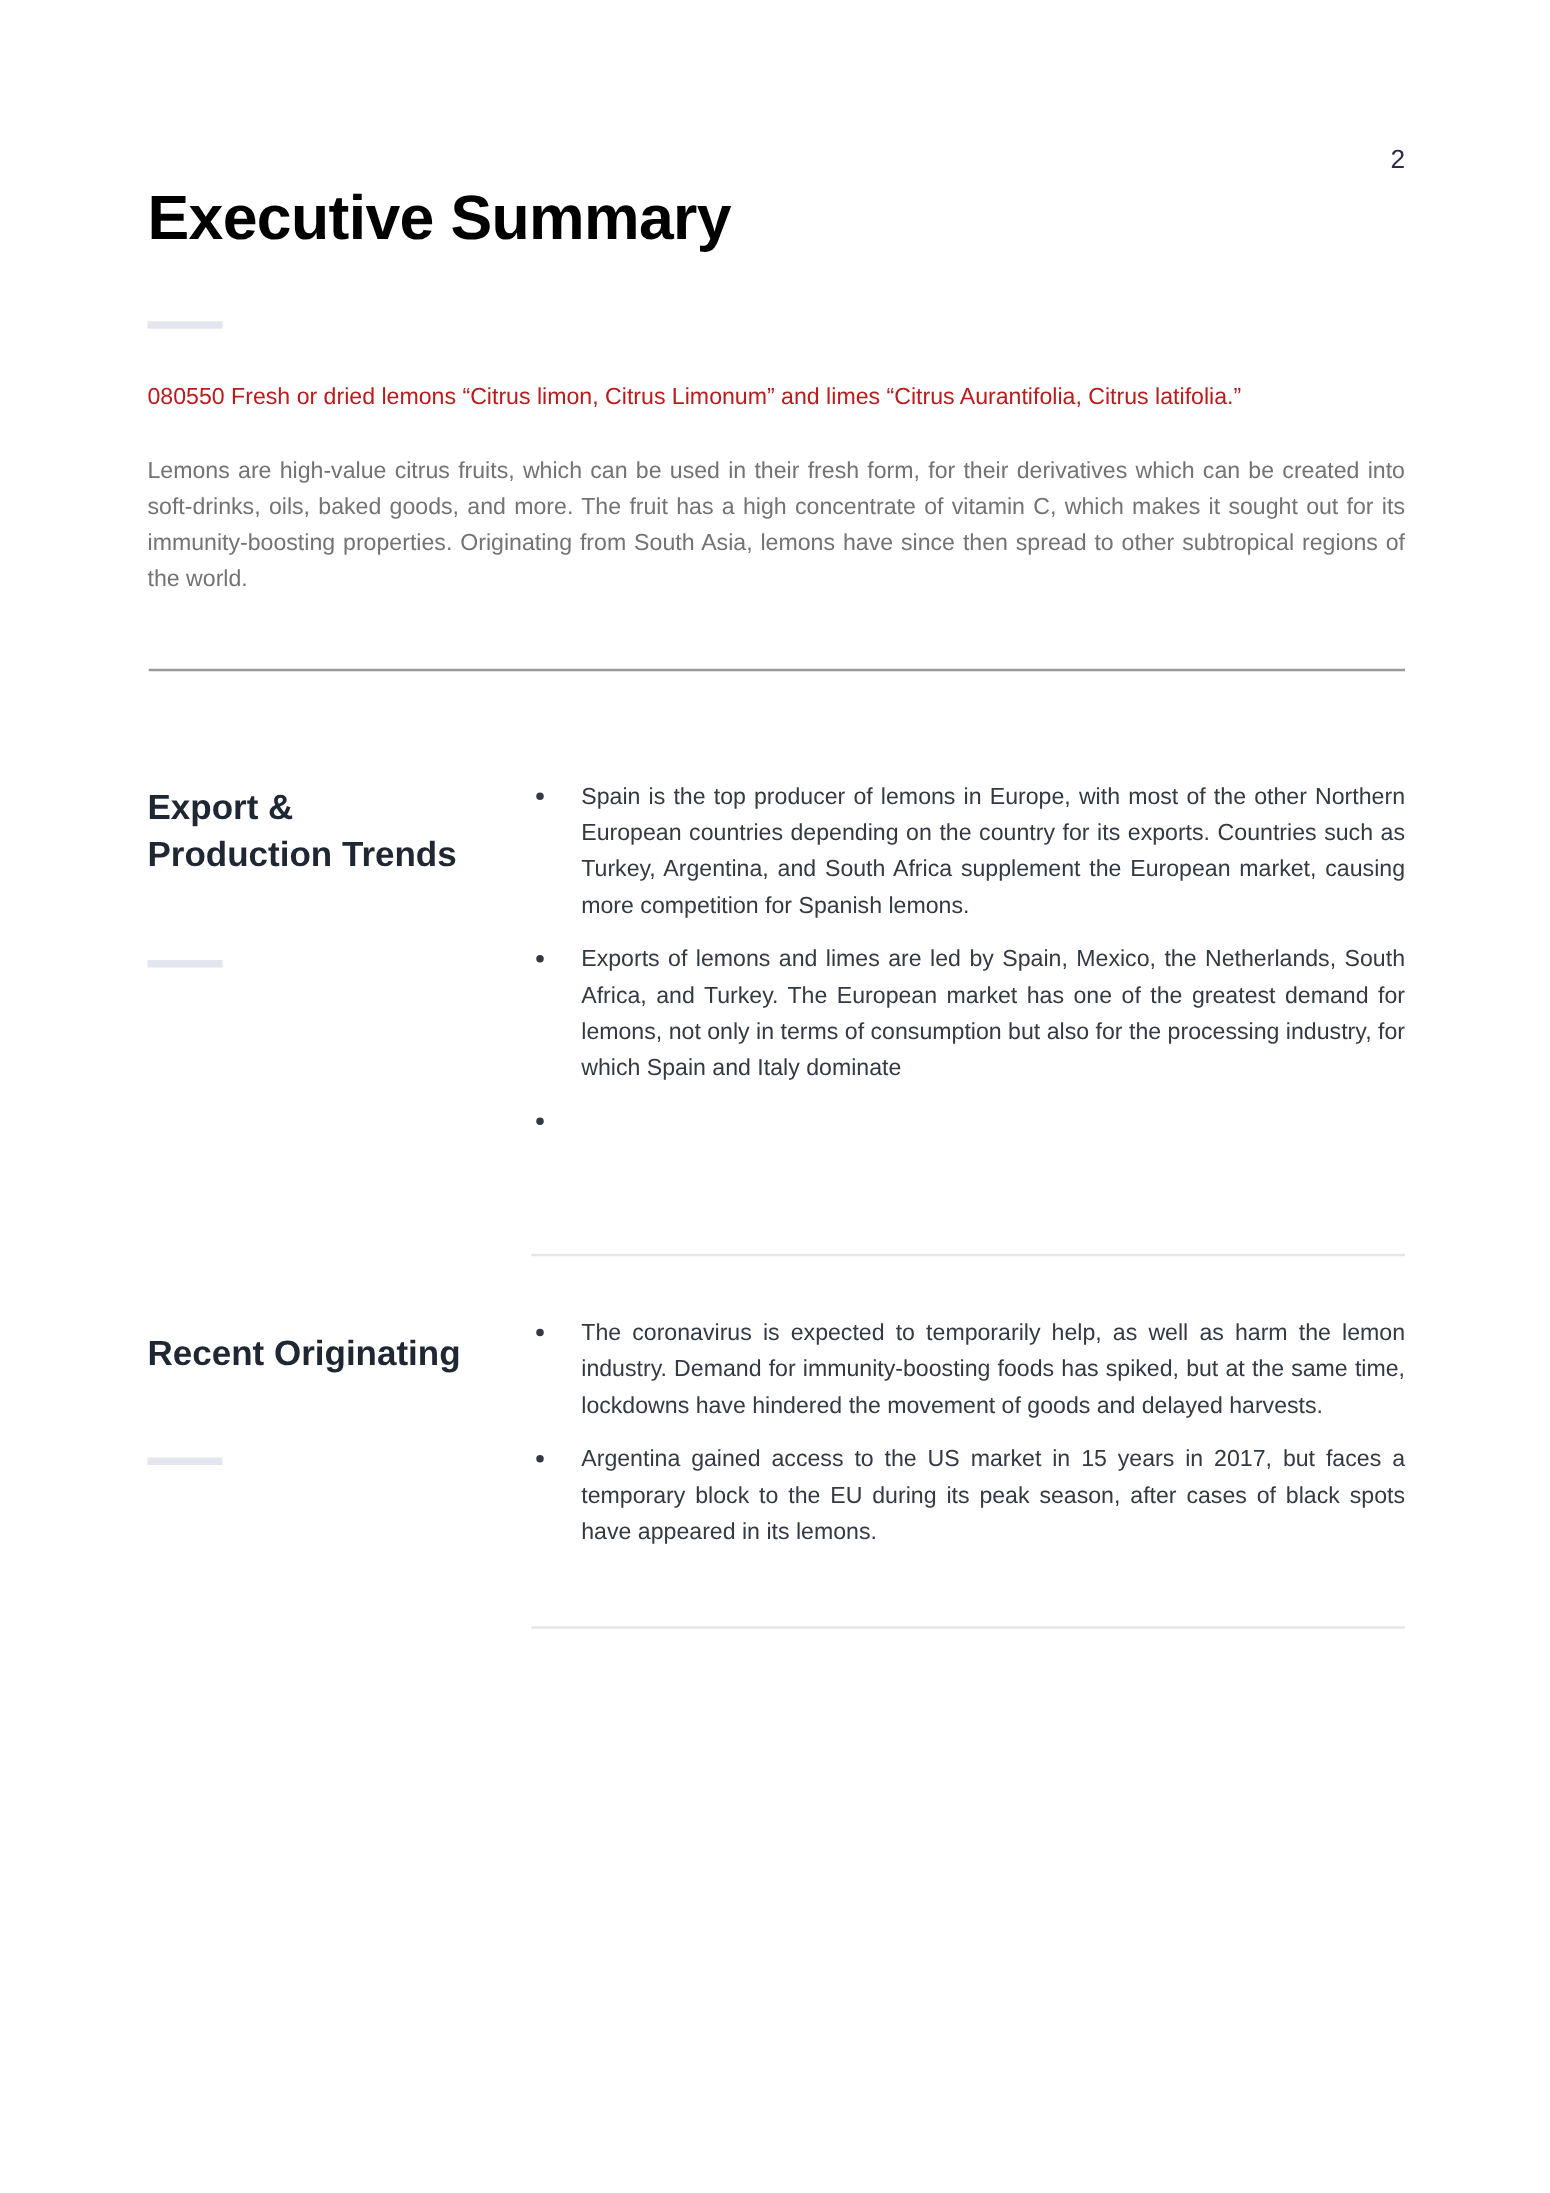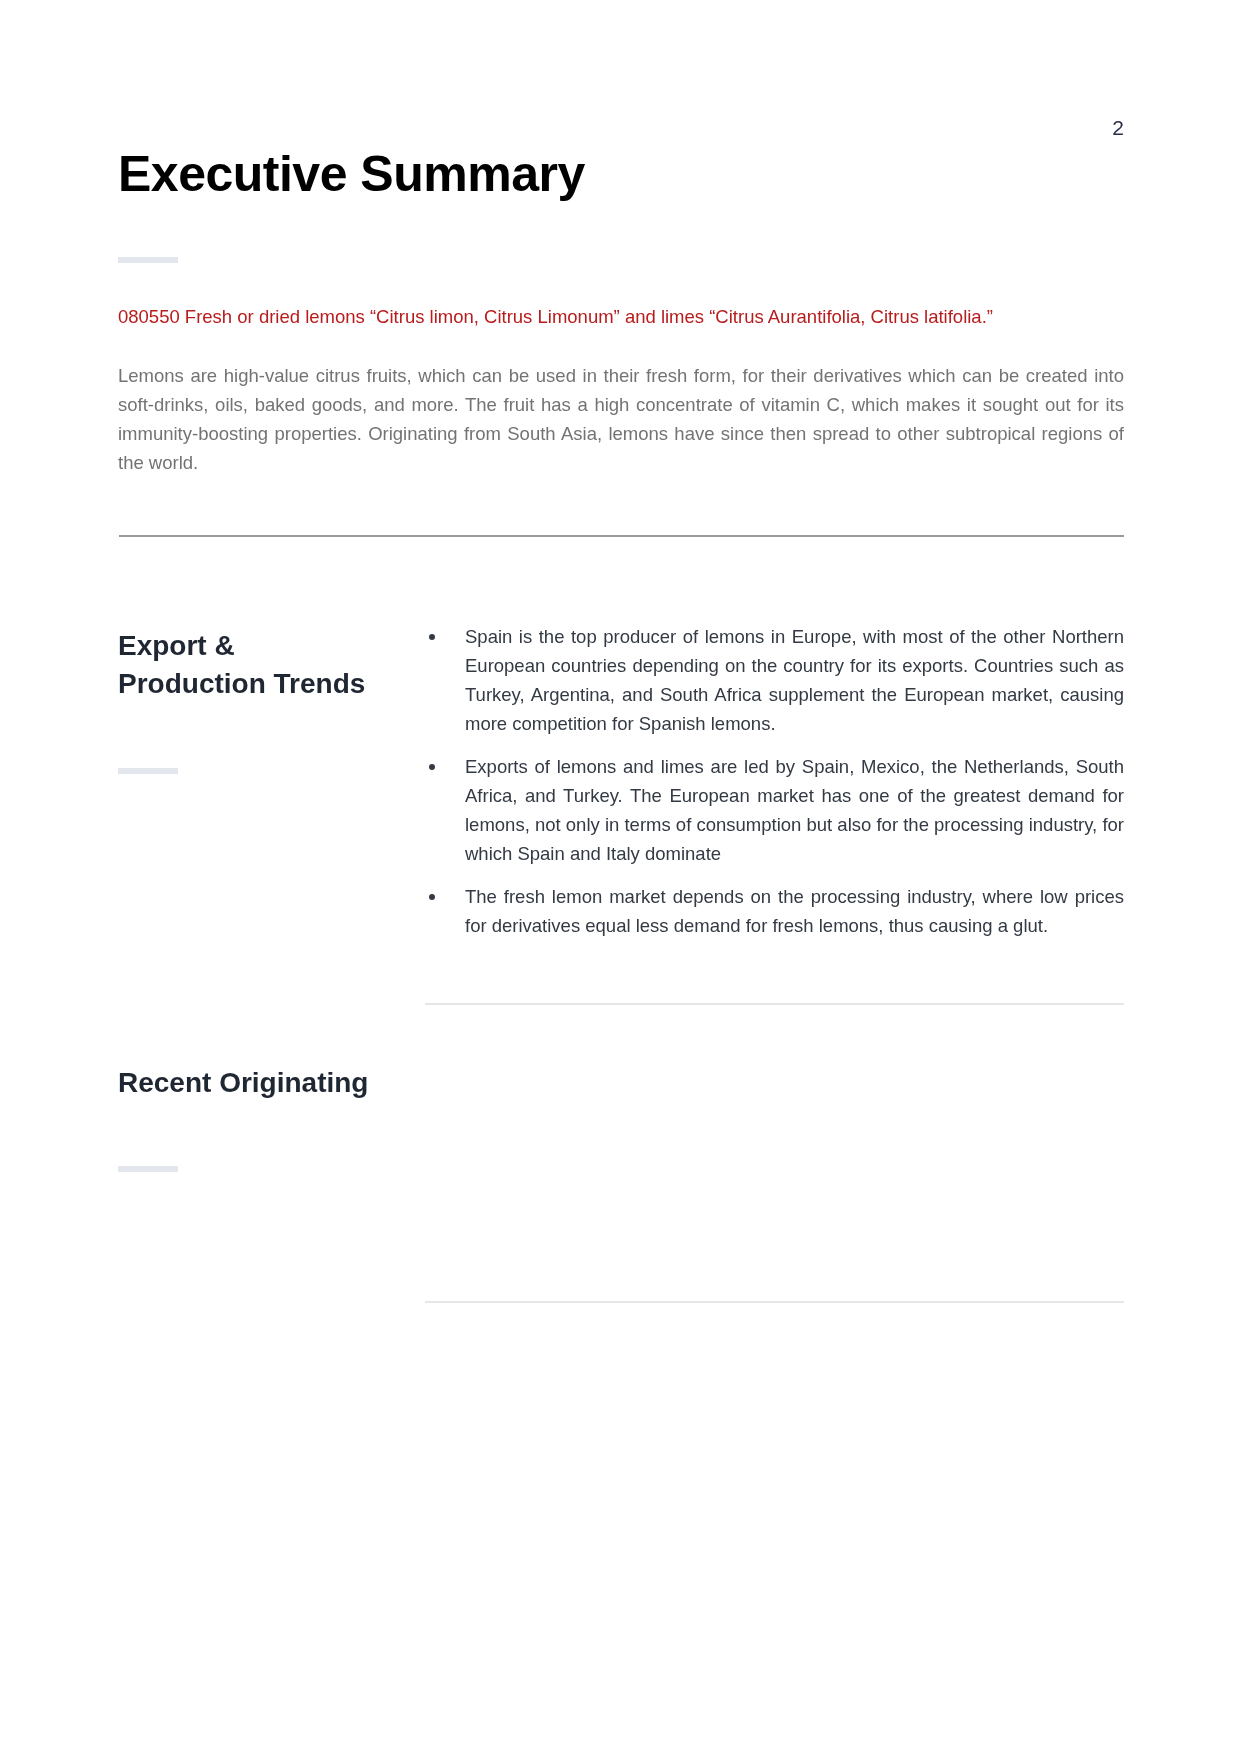--- a/index.html
+++ b/index.html
@@ -37,24 +37,26 @@
 <p class="abs para">Lemons are high-value citrus fruits, which can be used in their fresh form, for their derivatives which can be created into soft-drinks, oils, baked goods, and more. The fruit has a high concentrate of vitamin C, which makes it sought out for its immunity-boosting properties. Originating from South Asia, lemons have since then spread to other subtropical regions of the world.</p>
 
 <div class="abs divider-strong"></div>
 
 <h2 class="abs section-heading" style="top:627px;">Export &amp; Production Trends</h2>
 <div class="abs accent-bar" style="left:118px; top:768px;"></div>
 
 <ul class="abs bullets" style="top:622px;">
   <li><span class="dot"></span><span>Spain is the top producer of lemons in Europe, with most of the other Northern European countries depending on the country for its exports. Countries such as Turkey, Argentina, and South Africa supplement the European market, causing more competition for Spanish lemons.</span></li>
   <li><span class="dot"></span><span>Exports of lemons and limes are led by Spain, Mexico, the Netherlands, South Africa, and Turkey. The European market has one of the greatest demand for lemons, not only in terms of consumption but also for the processing industry, for which Spain and Italy dominate</span></li>
-  <li><span class="dot"></span><span>The fresh lemon market depends on the processing industry, where low prices for derivatives equal less demand for fresh lemons, thus causing a glut.</span></li>
+  <li><span class="dot"></span></li>
 </ul>
 
 <div class="abs divider-light" style="top:1003px;"></div>
 
 <h2 class="abs section-heading" style="top:1064px;">Recent Originating</h2>
 <div class="abs accent-bar" style="left:118px; top:1166px;"></div>
 
 <ul class="abs bullets" style="top:1051px;">
+  <li><span class="dot"></span><span>The coronavirus is expected to temporarily help, as well as harm the lemon industry. Demand for immunity-boosting foods has spiked, but at the same time, lockdowns have hindered the movement of goods and delayed harvests.</span></li>
+  <li><span class="dot"></span><span>Argentina gained access to the US market in 15 years in 2017, but faces a temporary block to the EU during its peak season, after cases of black spots have appeared in its lemons.</span></li>
 </ul>
 
 <div class="abs divider-light" style="top:1301px;"></div>
 
 </body></html>

